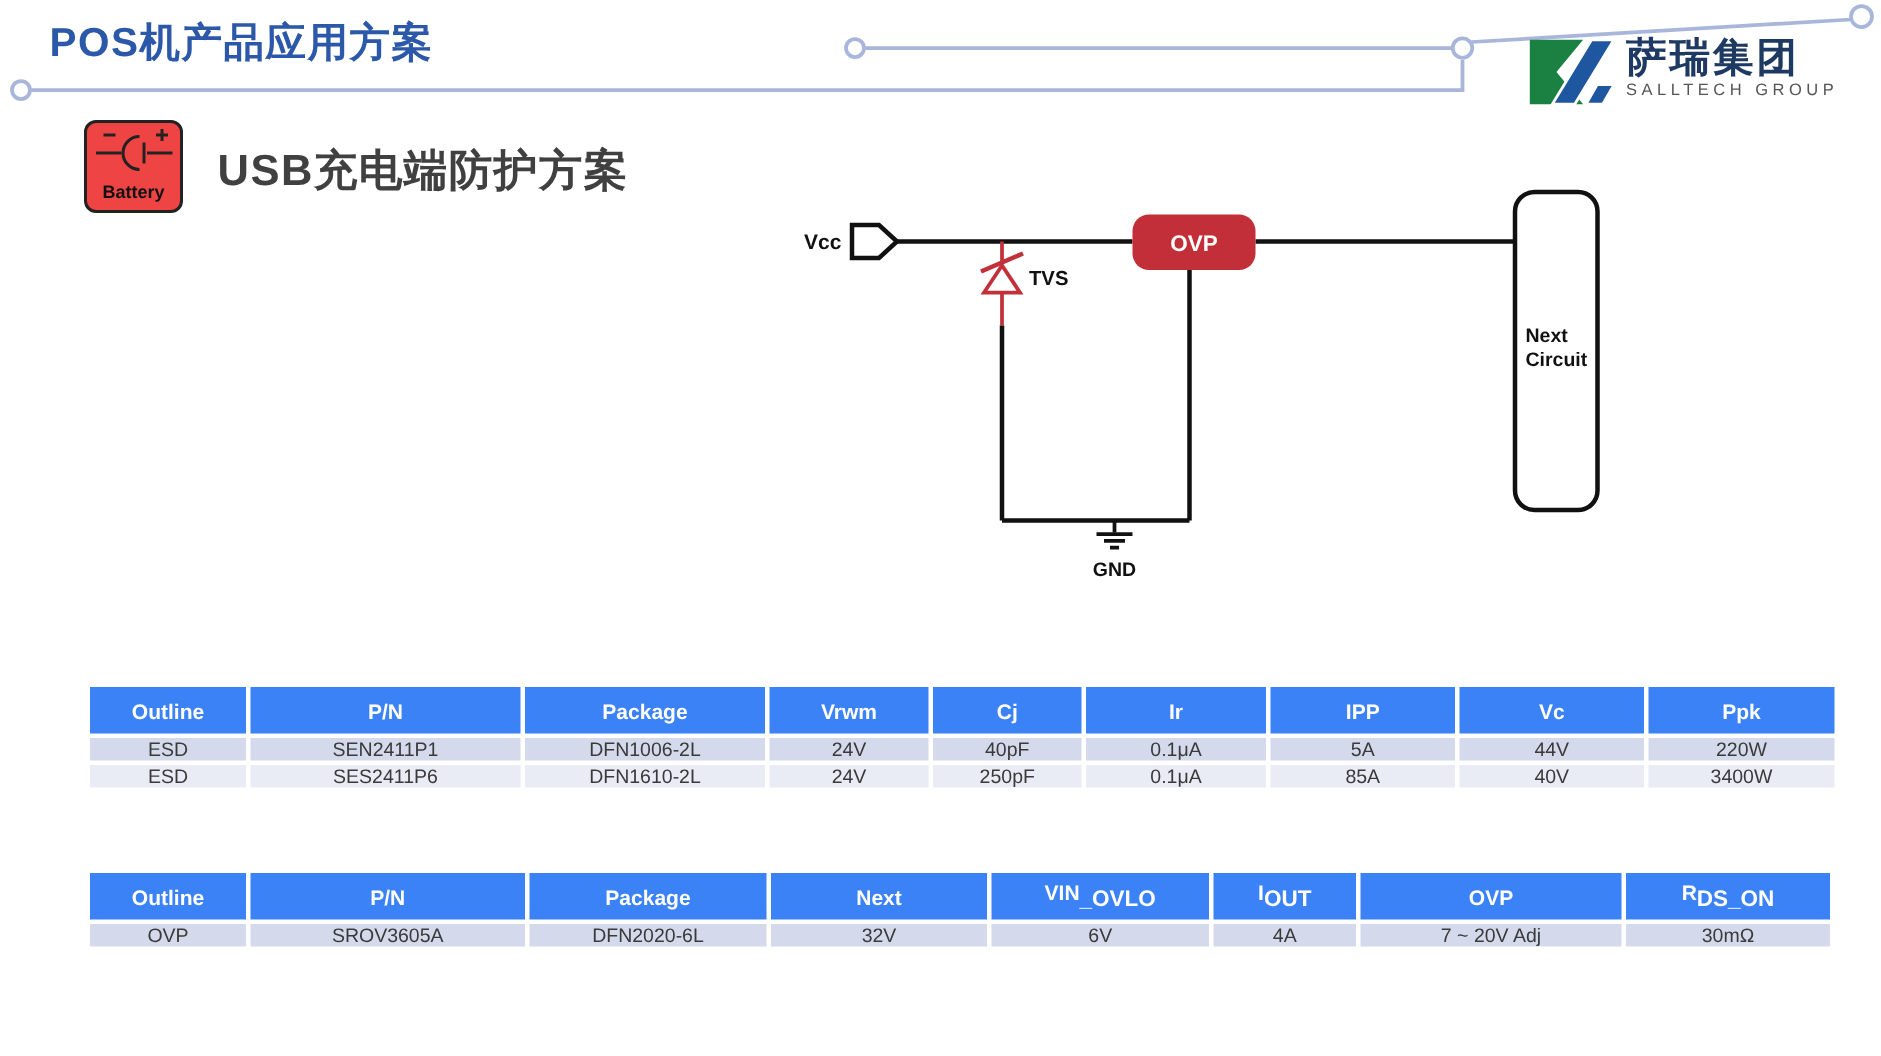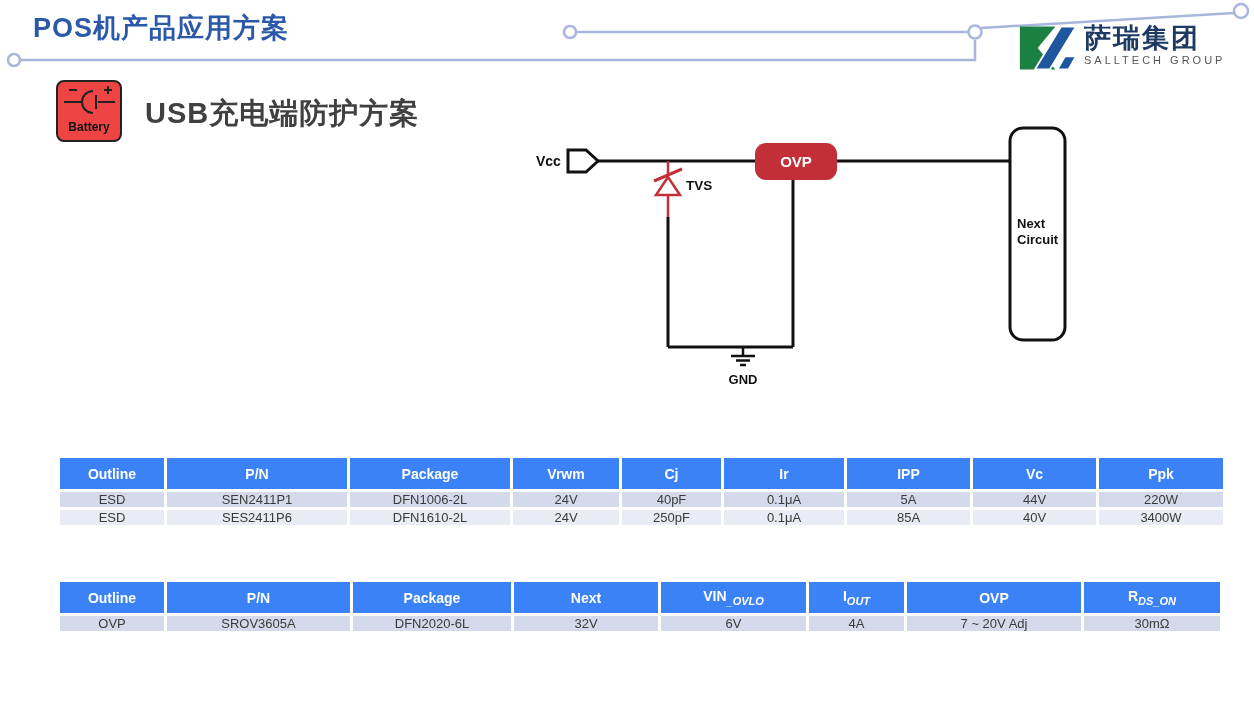--- a/index.html
+++ b/index.html
@@ -37,21 +37,21 @@
 
   
   .spec-table{border-collapse:separate;border-spacing:3px;table-layout:fixed;width:1140px;}
   .t1{left:57px;top:455px;}
   .t2{left:57px;top:579px;}
   .spec-table th{background:#3b82f6;color:#fff;font-size:14px;font-weight:bold;height:31px;
                  text-align:center;padding:0 2px;}
   .spec-table td{font-size:13px;color:#3a3a3a;text-align:center;height:14px;padding:0 2px;}
   tr.row-odd td{background:#D4DAEB;}
   tr.row-even td{background:#E9EBF5;}
-  .th-sub{font-size:11px;font-style:italic;}
+  .th-sub{font-size:15px;}
 </style>
 </head>
 <body>
 
 <div class="page">
 
   <svg class="abs decor" width="1254" height="84" viewBox="0 0 1254 84">
     <polyline points="21,60 975,60 975,40" fill="none" stroke="#A9B6DB" stroke-width="2.5"></polyline>
     <line x1="577" y1="32" x2="968" y2="32" stroke="#A9B6DB" stroke-width="2.5"></line>
     <line x1="981" y1="28" x2="1234" y2="13" stroke="#A9B6DB" stroke-width="2.5"></line>

